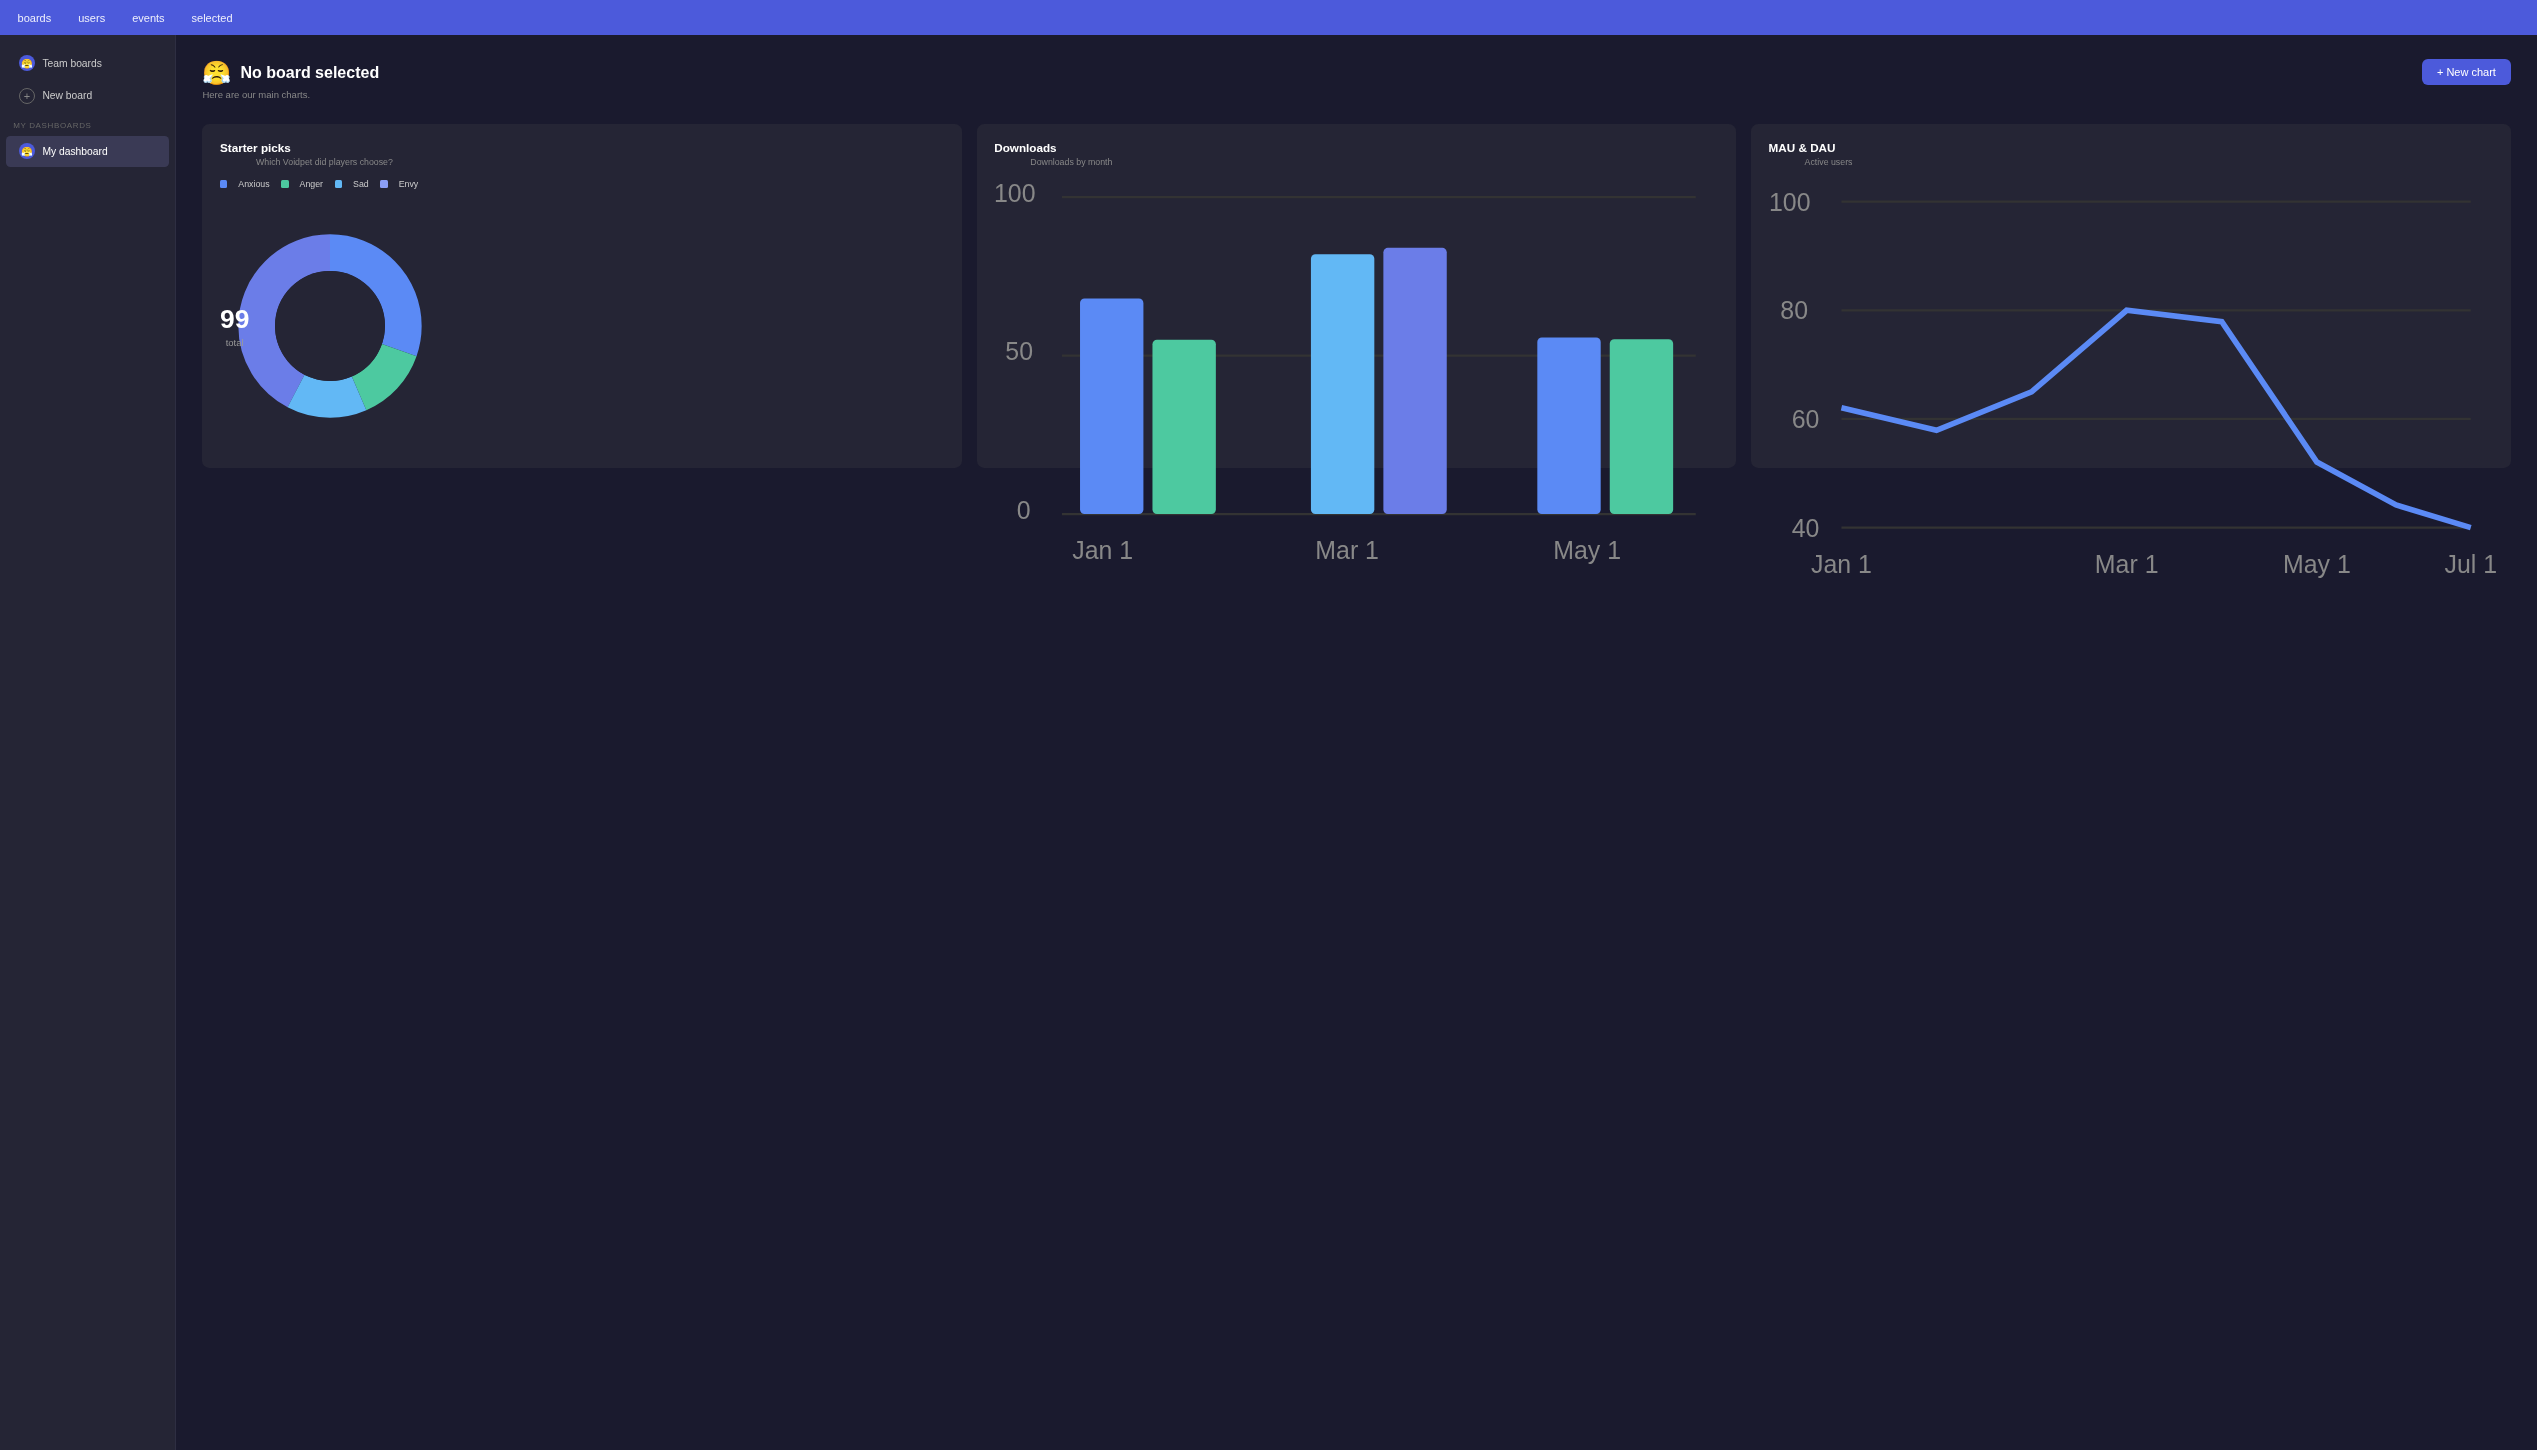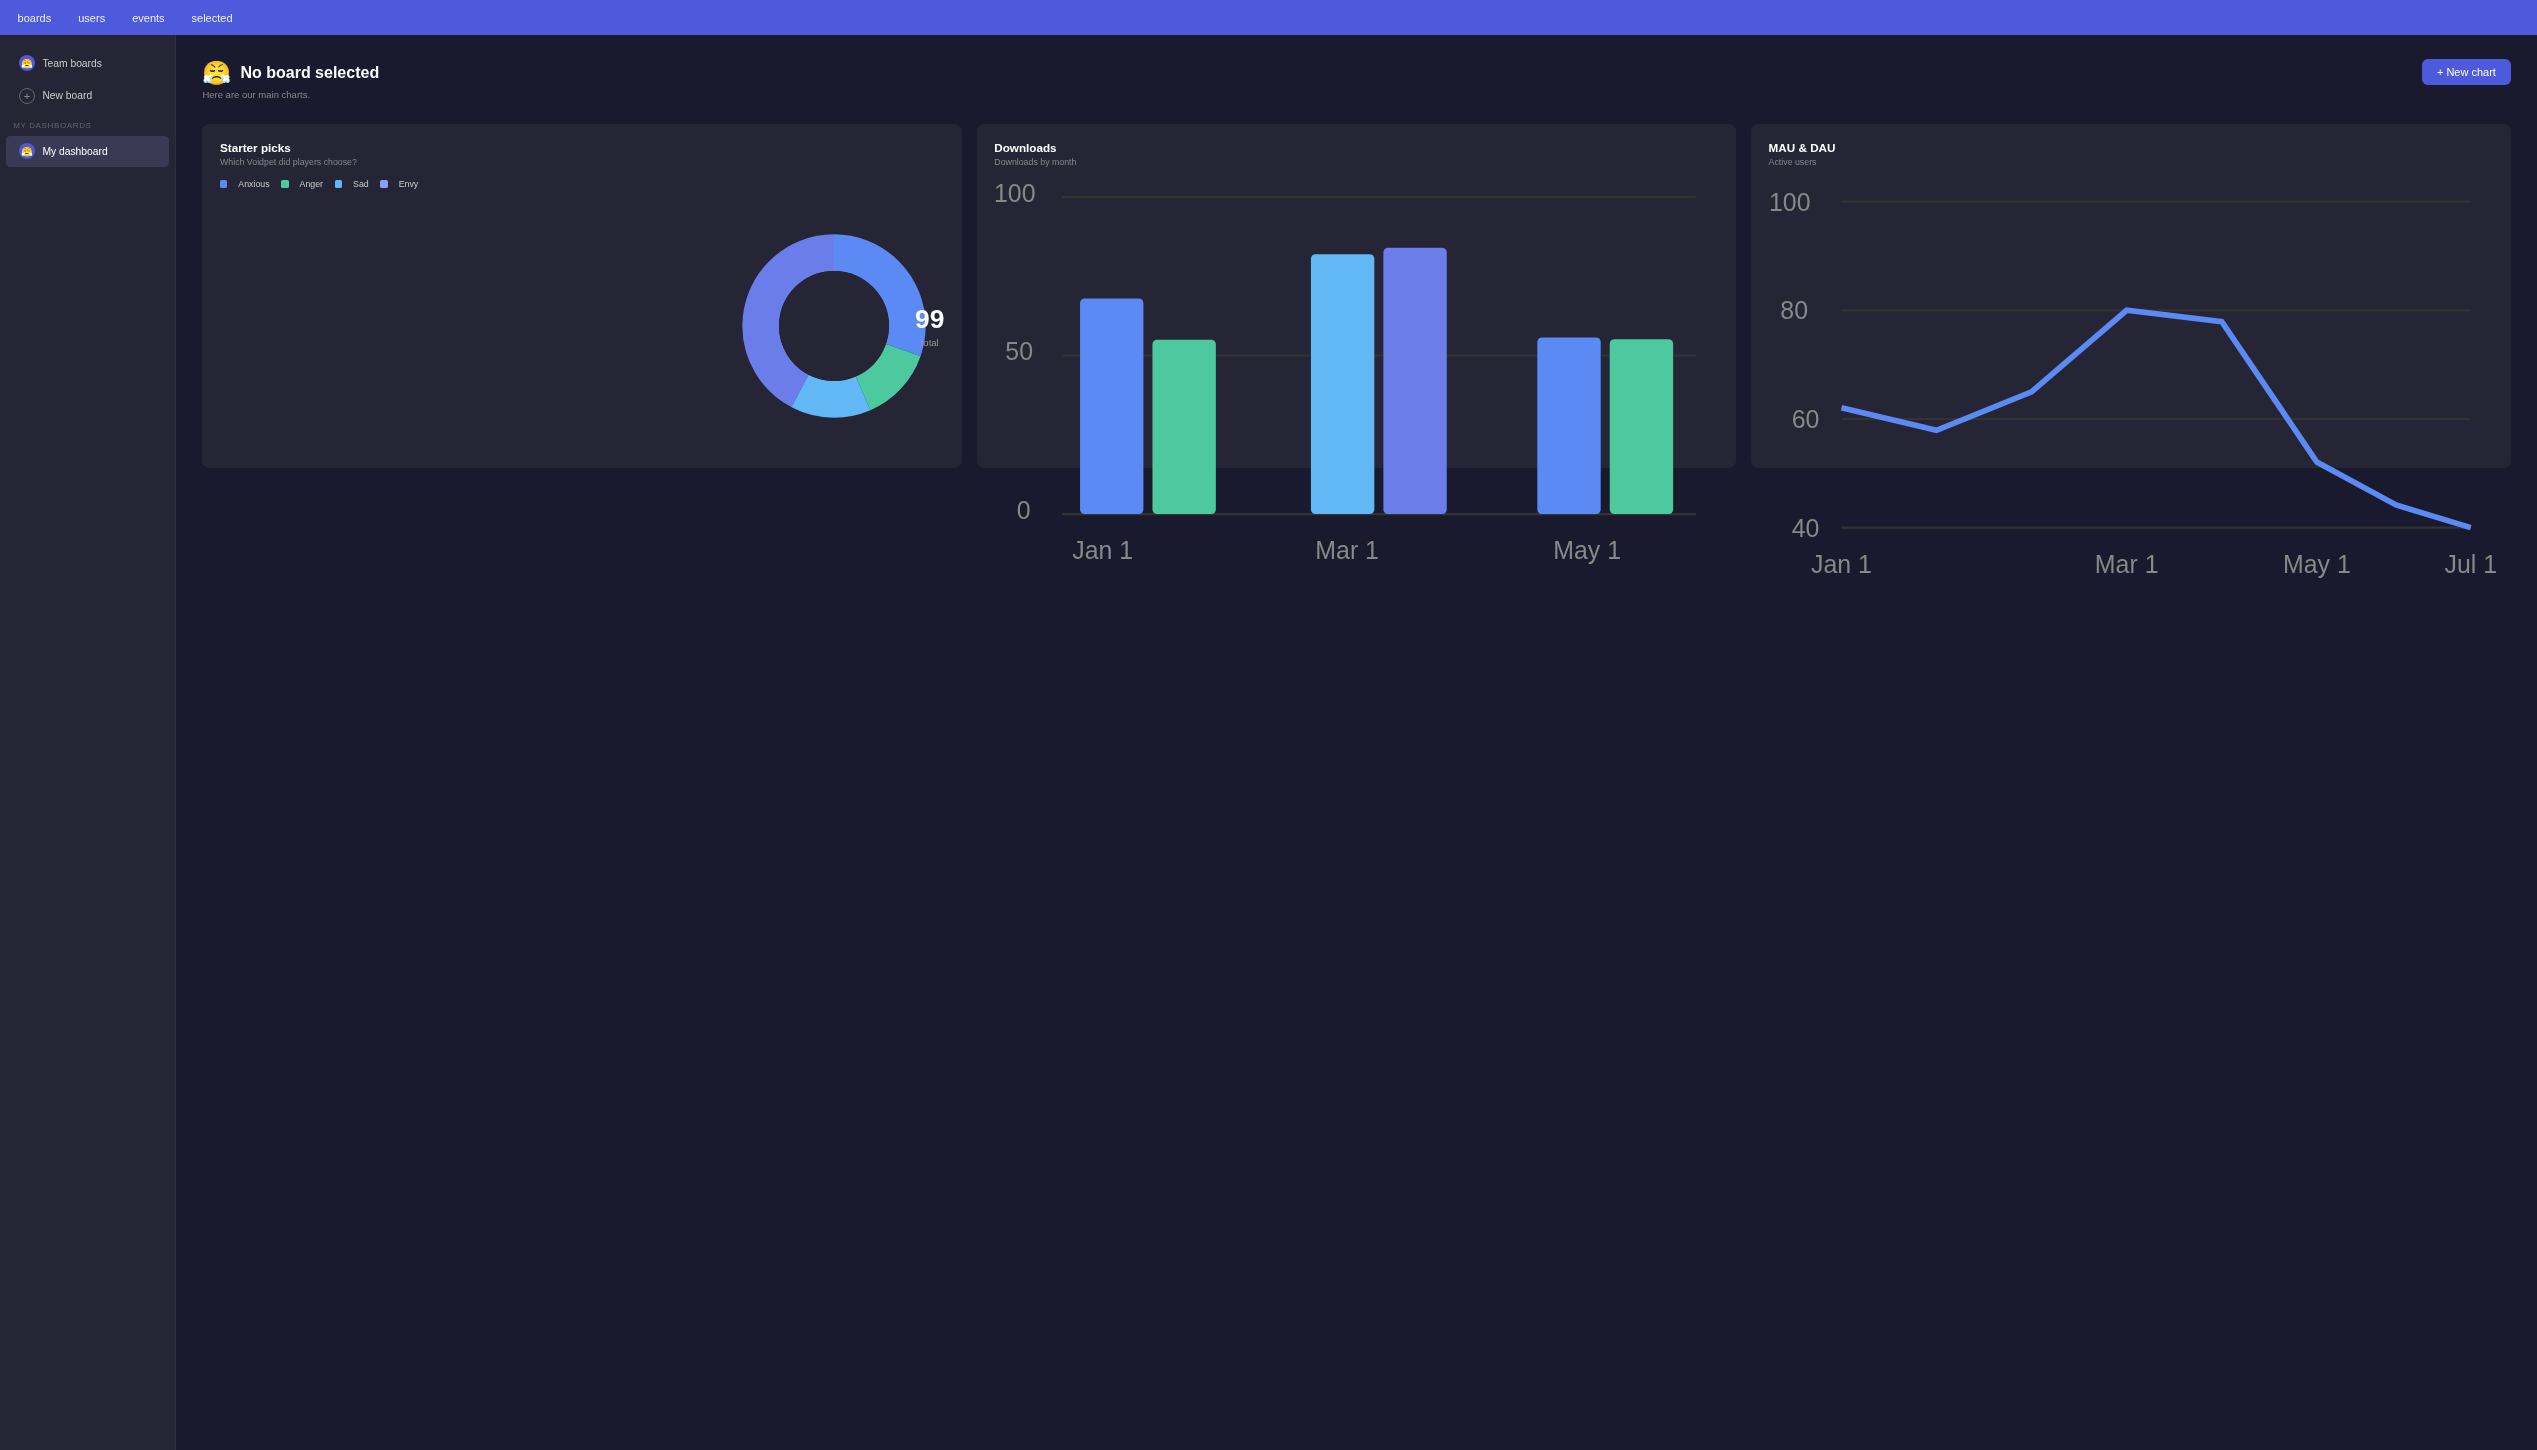--- a/index.html
+++ b/index.html
@@ -129,20 +129,21 @@
     .chart-title {
       font-size: 11.7px;
       font-weight: 600;
       color: #fff;
       margin-bottom: 2.9px;
     }
     .chart-subtitle {
       font-size: 8.8px;
       color: #888;
       margin-bottom: 11.7px;
+      margin-left: 36px;
     }
 
     
     .donut-legend {
       display: flex;
       gap: 11.7px;
       margin-bottom: 11.7px;
       flex-wrap: wrap;
     }
     .legend-item {
@@ -151,21 +152,21 @@
       gap: 11px;
       font-size: 8.8px;
       color: #ccc;
     }
     .legend-dot {
       width: 7.3px; height: 7.3px;
       border-radius: 1.5px;
     }
     .donut-container {
       display: flex;
-      justify-content: flex-end;
+      justify-content: flex-start;
       align-items: center;
       height: 250px;
       position: relative;
     }
     .donut-center-text {
       position: absolute;
       text-align: center;
       pointer-events: none;
     }
     .donut-center-number {

